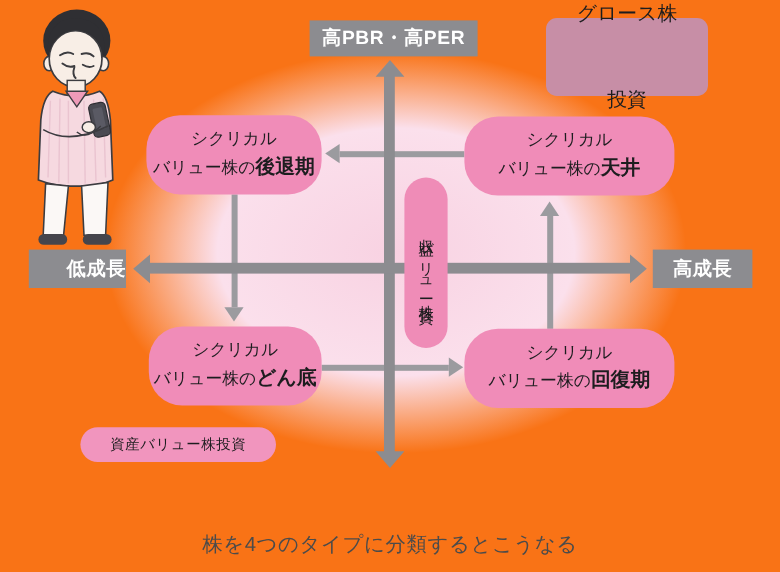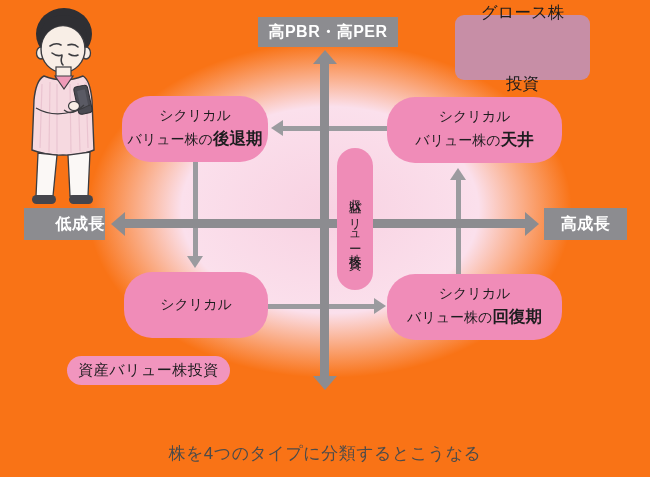--- a/index.html
+++ b/index.html
@@ -58,21 +58,21 @@
     display:flex;align-items:center;justify-content:center;
   }
   #earnings-pill span{
     writing-mode:vertical-rl;text-orientation:mixed;
     font-size:12.5px;letter-spacing:2px;line-height:1;
   }
   
   #asset-pill{
     position:absolute;left:67px;top:356px;width:163px;height:29px;
     background:#f195be;border-radius:15px;color:#1d1d1f;
-    display:flex;align-items:center;justify-content:center;font-size:15px;
+    display:flex;align-items:center;justify-content:center;font-size:12px;
     letter-spacing:.5px;
   }
   #gl-top{left:258px;top:17px;width:140px;height:30px;}
   #gl-bottom{left:256px;top:391px;width:142px;height:29px;}
   #gl-left{left:24px;top:208px;width:81px;height:32px;justify-content:flex-end;}
   #gl-right{left:544px;top:208px;width:83px;height:32px;}
   #caption{
     position:absolute;left:0;top:442px;width:650px;text-align:center;
     color:#4b4b4b;font-size:17px;letter-spacing:.5px;
   }
@@ -122,20 +122,21 @@
   <div class="qbox" id="q-tl">
     <span>シクリカル</span>
     <span><span>バリュー株の</span><span class="em">後退期</span></span>
   </div>
   <div class="qbox" id="q-tr">
     <span>シクリカル</span>
     <span><span>バリュー株の</span><span class="em">天井</span></span>
   </div>
   <div class="qbox" id="q-bl">
     <span>シクリカル</span>
+    <span><span>バリュー株の</span><span class="em">どん底</span></span>
   </div>
   <div class="qbox" id="q-br">
     <span>シクリカル</span>
     <span><span>バリュー株の</span><span class="em">回復期</span></span>
   </div>
 
   <div id="earnings-pill">
     <span>収益バリュー株投資</span>
   </div>
 

